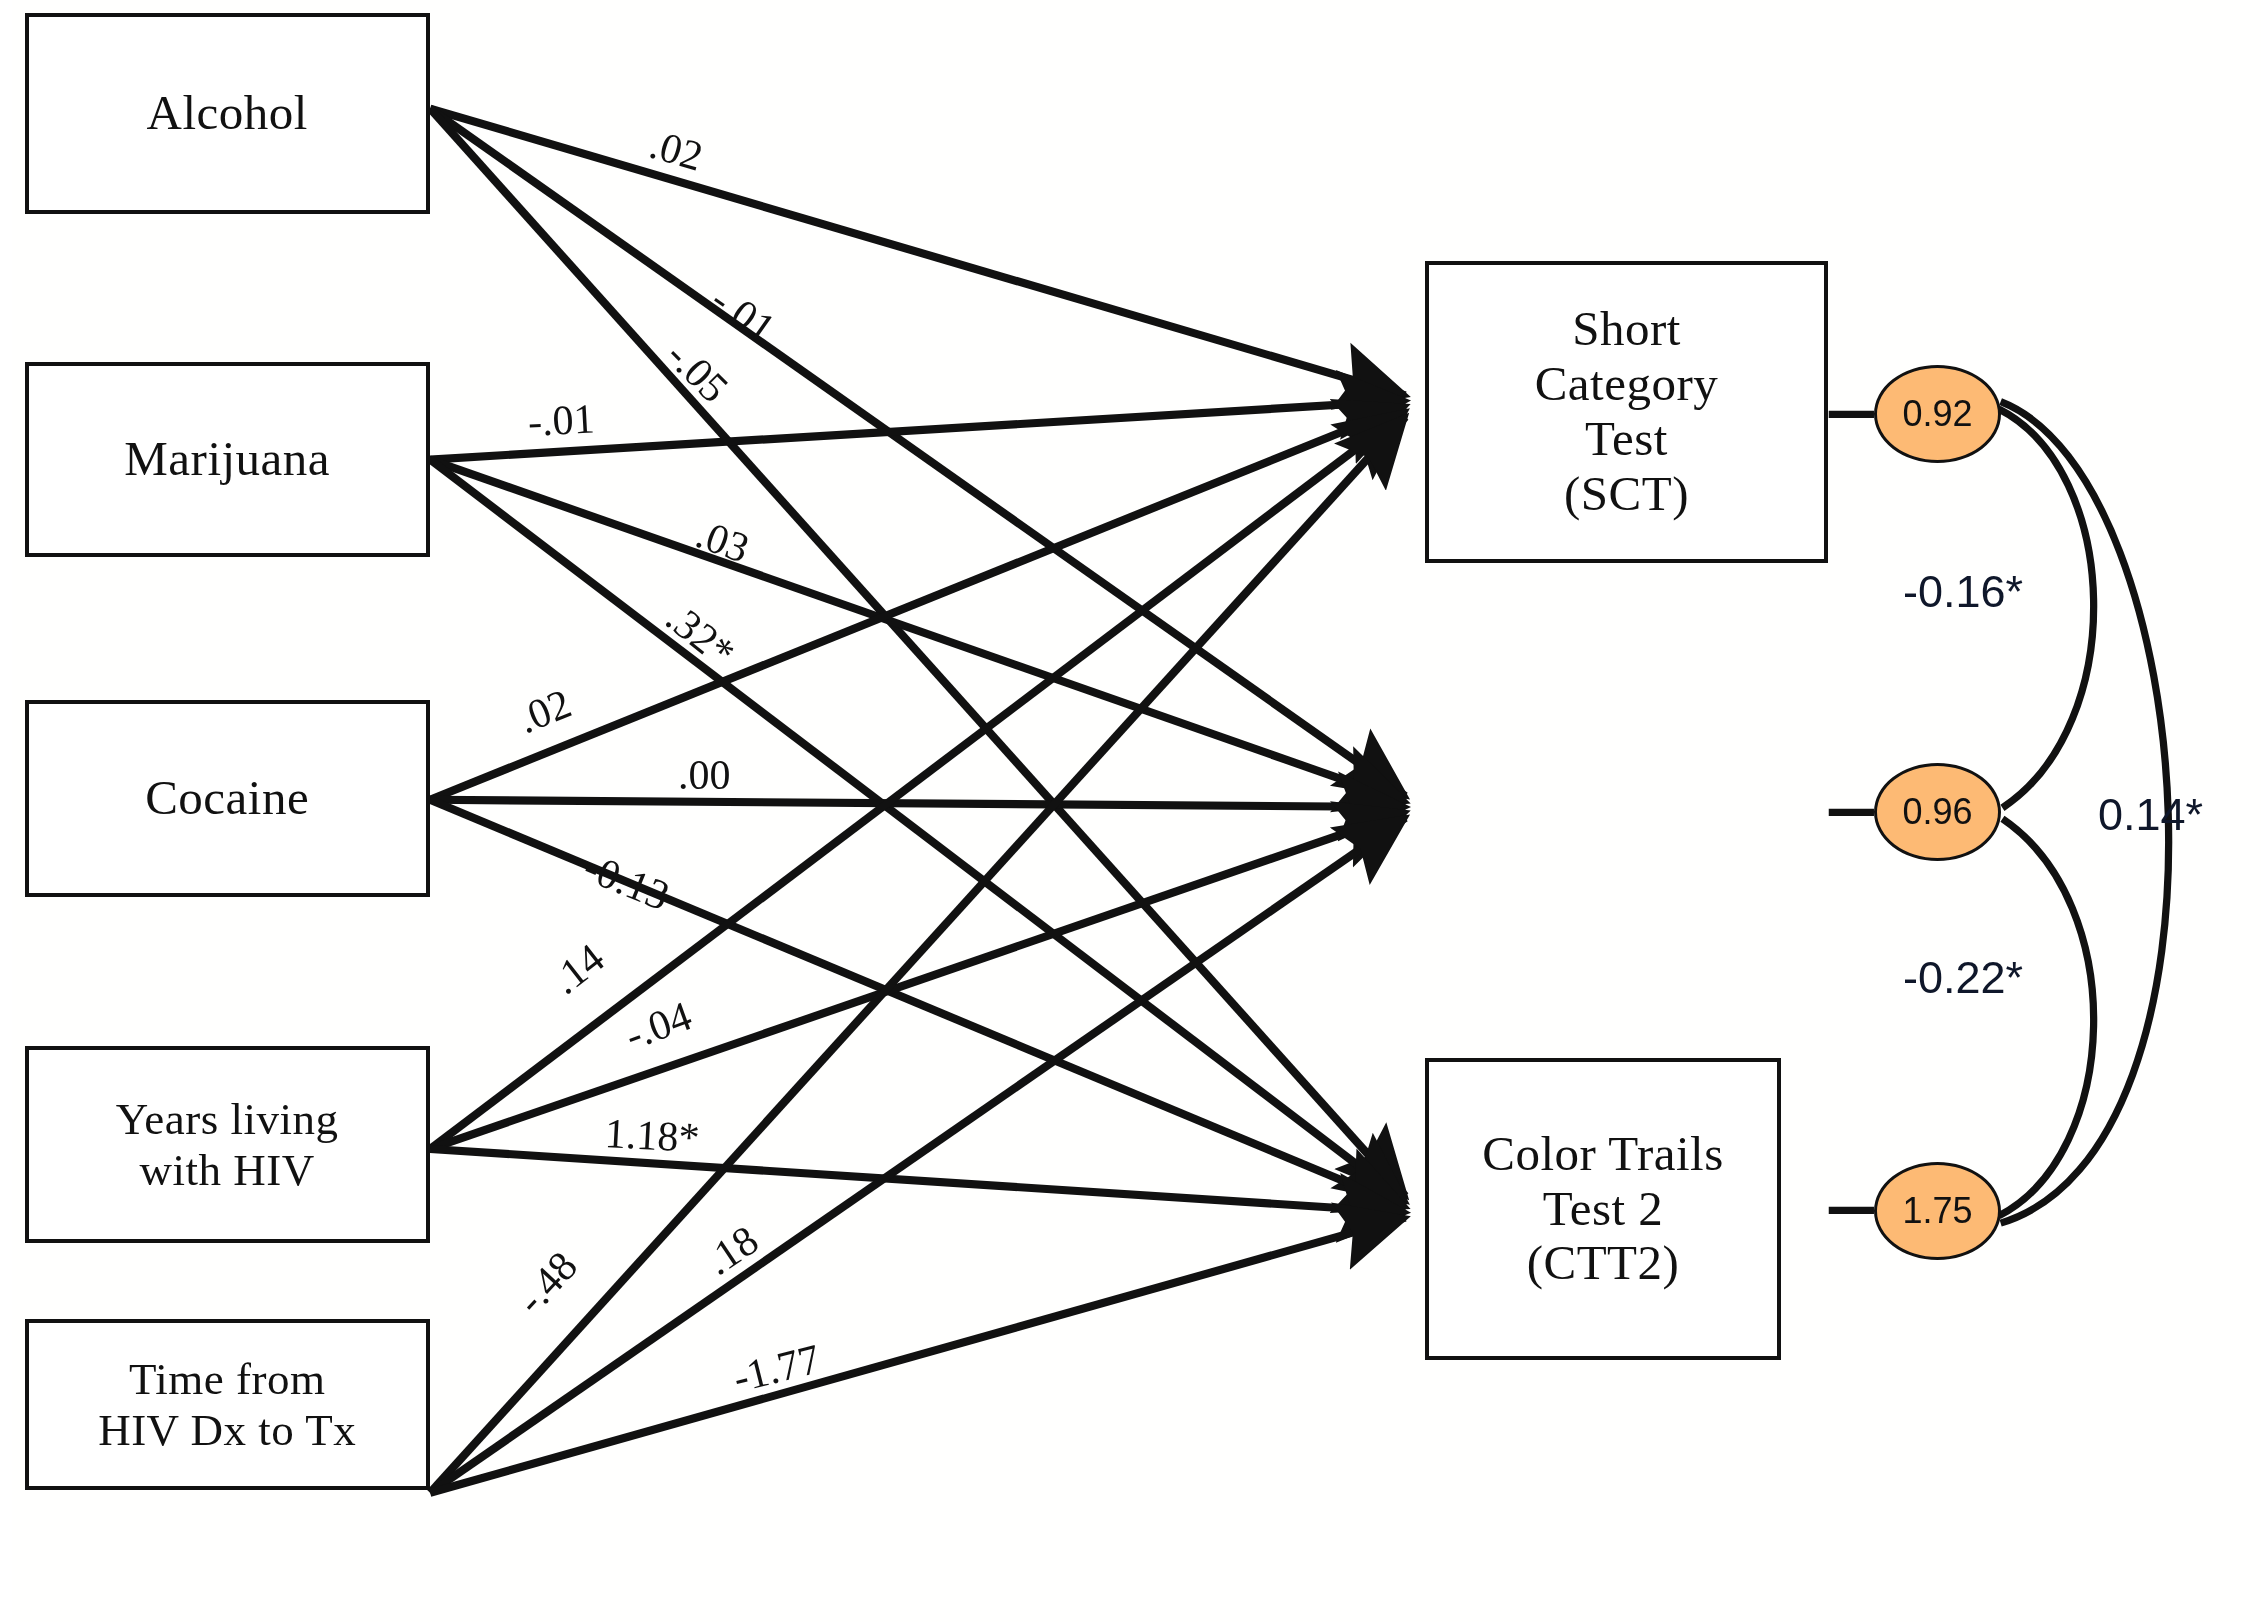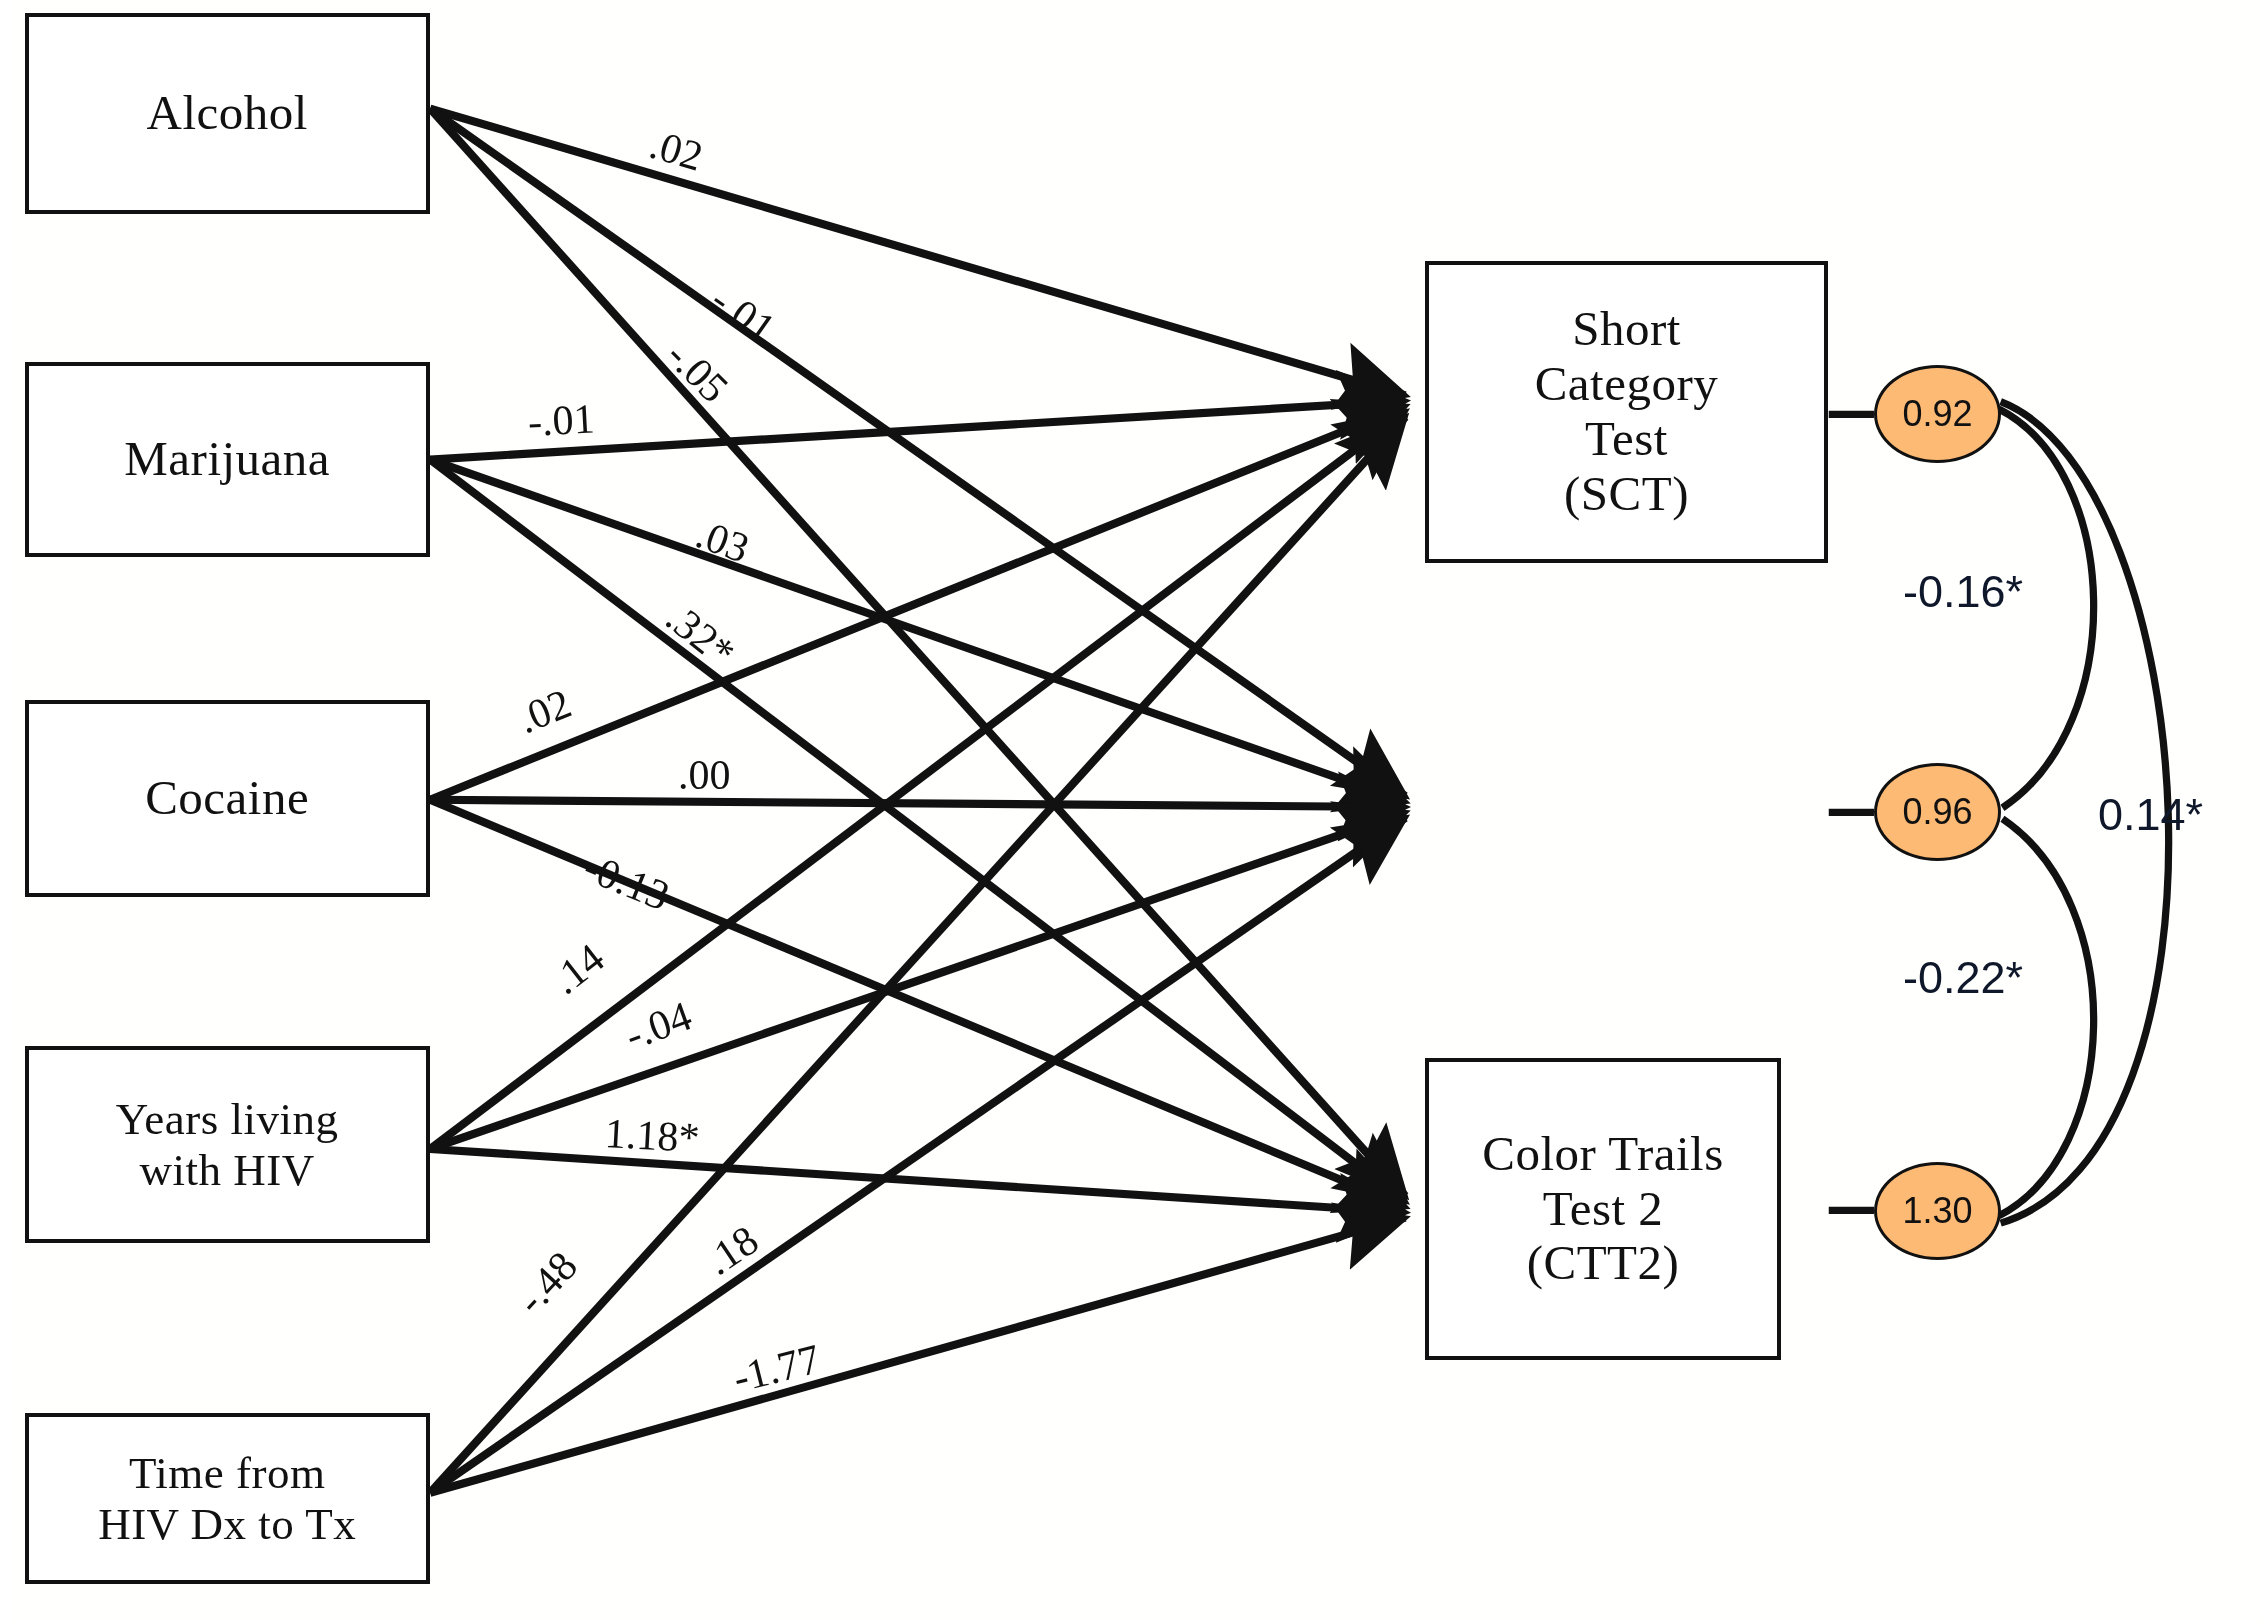--- a/index.html
+++ b/index.html
@@ -130,21 +130,21 @@
 
   <div class="node-box" style="left:12.7px; top:700px; width:405px; height:197px;">
     <div class="node-label">Cocaine</div>
   </div>
 
   <div class="node-box" style="left:12.7px; top:1046px; width:405px; height:197px;">
     <div class="node-label small">Years living
 with HIV</div>
   </div>
 
-  <div class="node-box" style="left:12.7px; top:1413px; width:405px; height:171px;">
+  <div class="node-box" style="left:12.7px; top:1319px; width:405px; height:171px;">
     <div class="node-label small">Time from
 HIV Dx to Tx</div>
   </div>
 
   <div class="node-box" style="left:1413px; top:261px; width:403px; height:302px;">
     <div class="node-label">Short
 Category
 Test
 (SCT)</div>
   </div>
@@ -158,21 +158,21 @@
 
   <div class="ellipse-node" style="left:1862px; top:365px; width:127px; height:98px;">
     <span class="ellipse-label">0.92</span>
   </div>
 
   <div class="ellipse-node" style="left:1862px; top:763px; width:127px; height:98px;">
     <span class="ellipse-label">0.96</span>
   </div>
 
   <div class="ellipse-node" style="left:1862px; top:1162px; width:127px; height:98px;">
-    <span class="ellipse-label">1.30</span>
+    <span class="ellipse-label">1.75</span>
   </div>
 
   <div class="path-coef" style="left:639px; top:119px; transform:rotate(16deg);">.02</div>
   <div class="path-coef" style="left:704px; top:271px; transform:rotate(35deg);">-.01</div>
   <div class="path-coef" style="left:662px; top:324px; transform:rotate(45deg);">-.05</div>
 
   <div class="path-coef" style="left:516px; top:398px; transform:rotate(-3deg);">-.01</div>
   <div class="path-coef" style="left:686px; top:508px; transform:rotate(20deg);">.03</div>
   <div class="path-coef" style="left:660px; top:588px; transform:rotate(39deg);">.32*</div>
 

